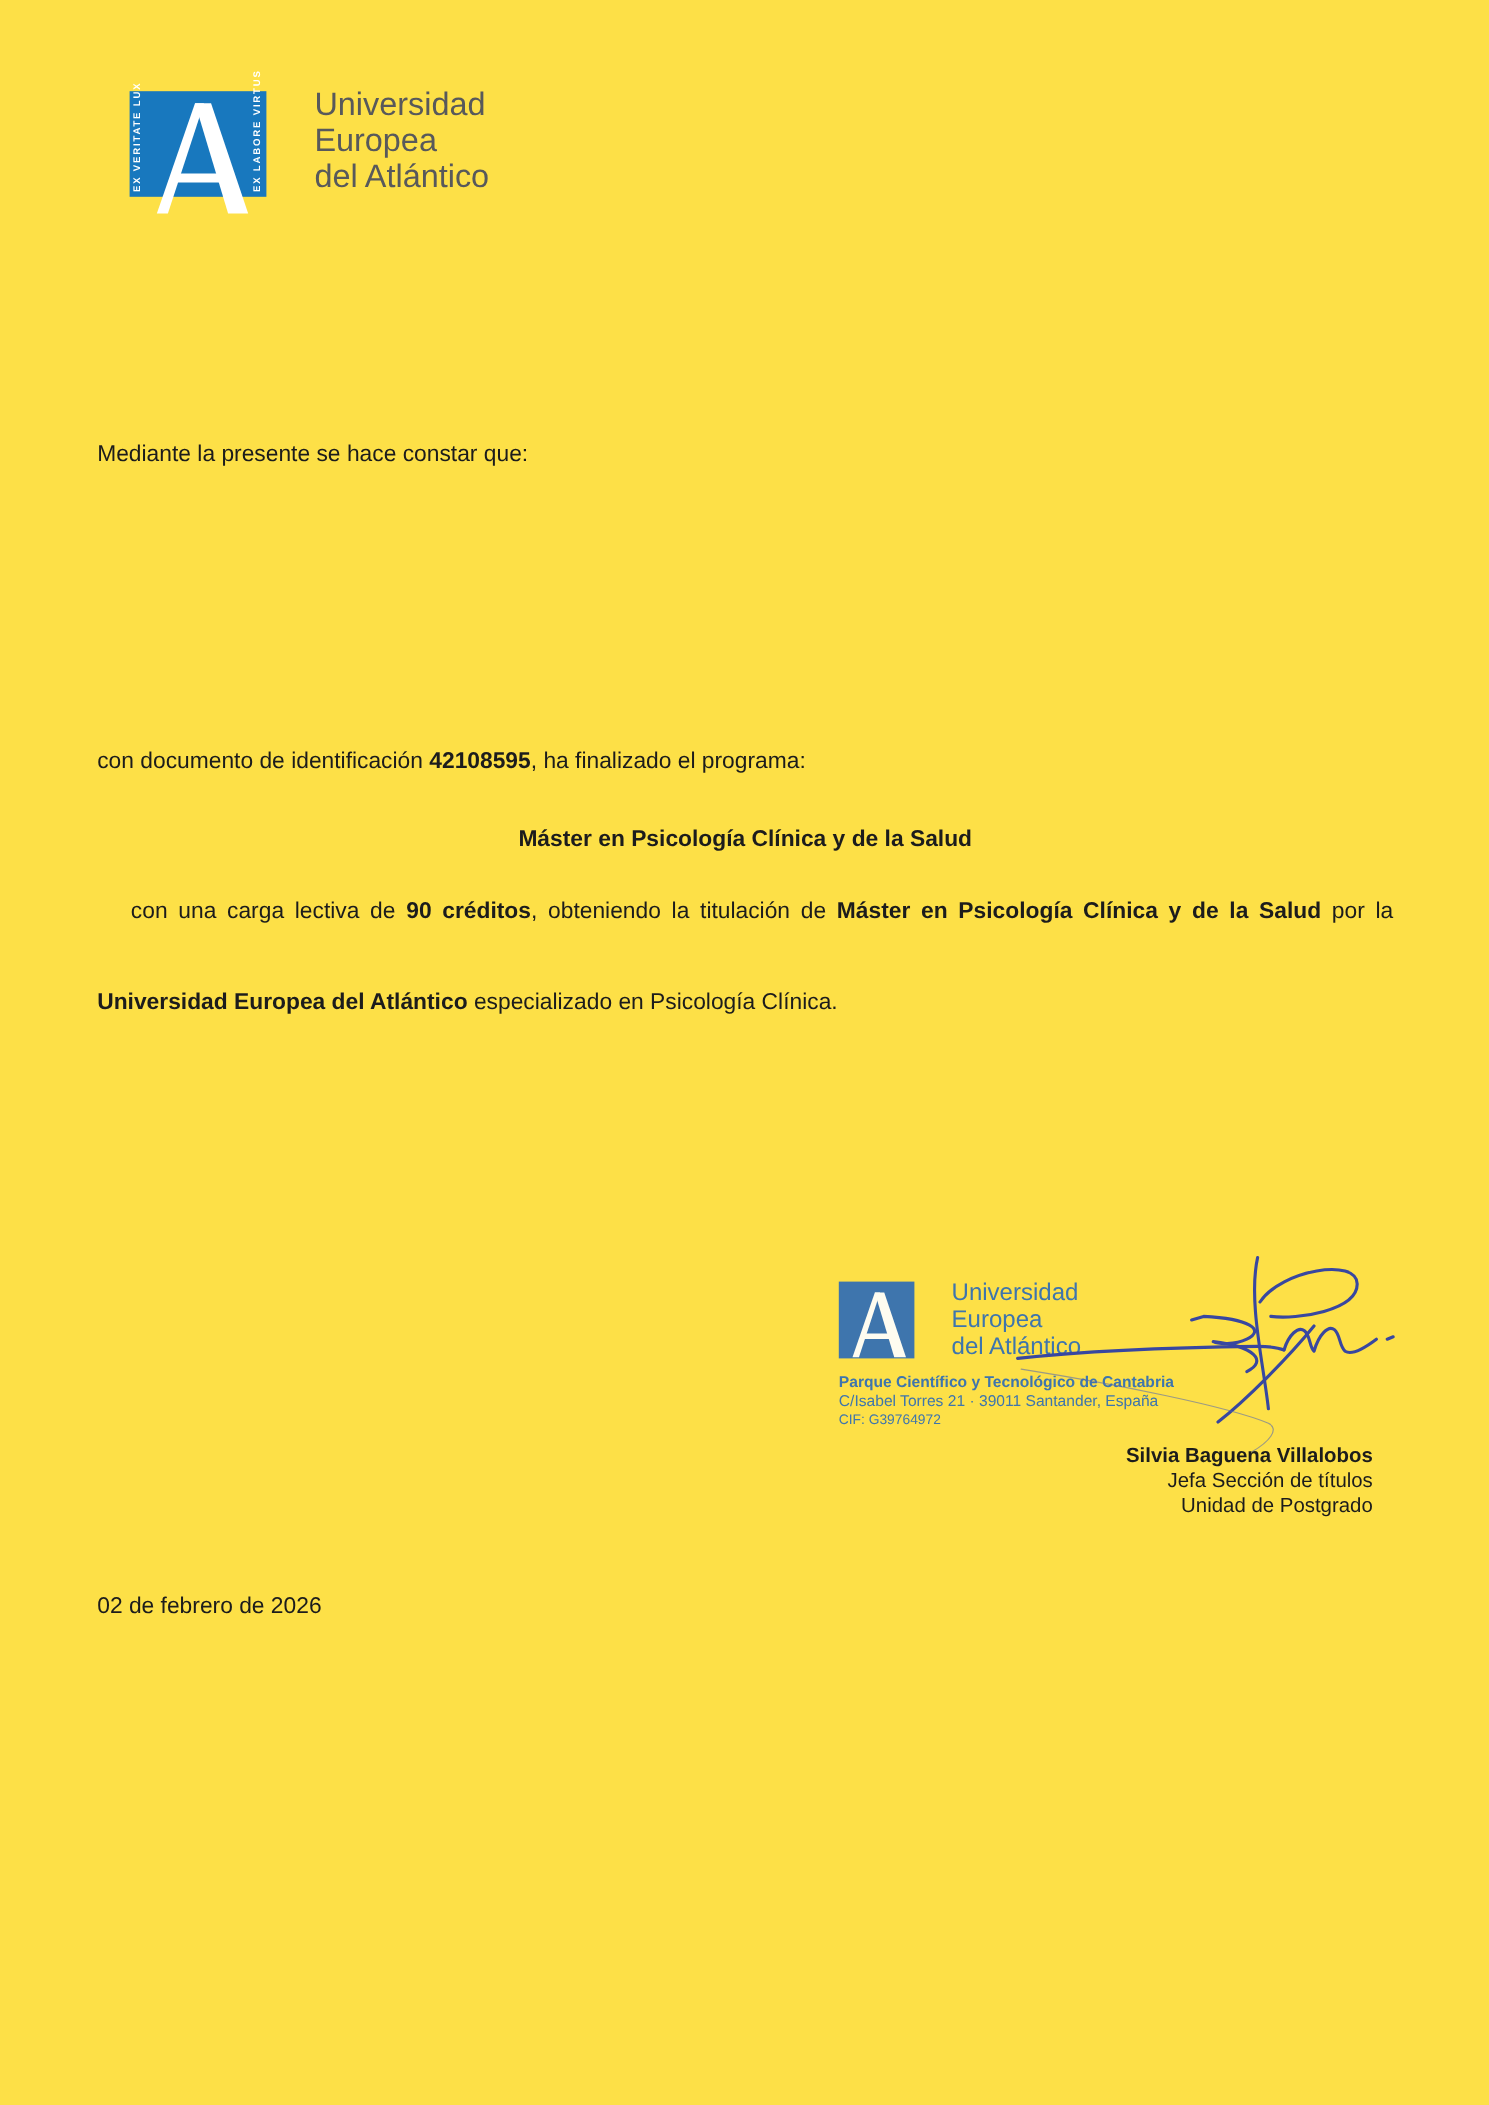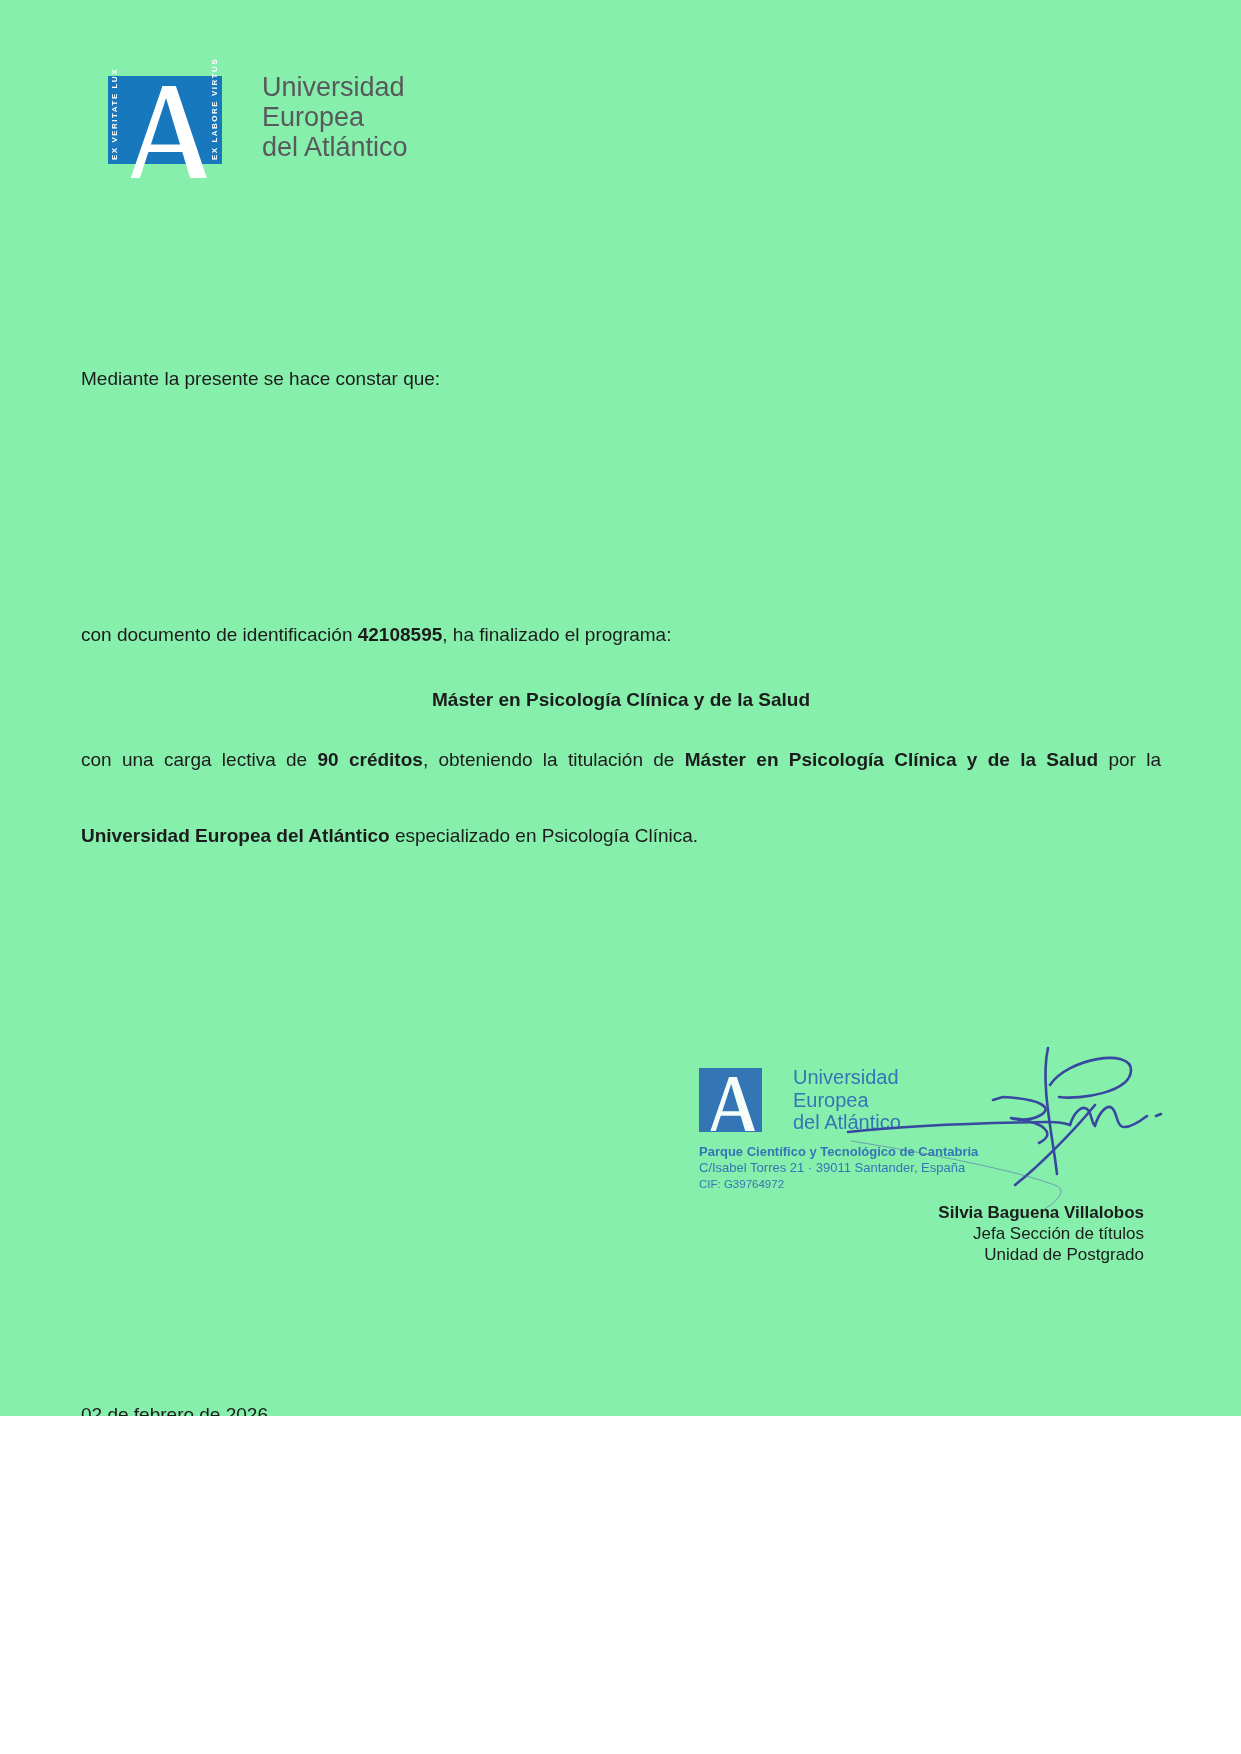--- a/index.html
+++ b/index.html
@@ -1,19 +1,19 @@
 <!DOCTYPE html>
 <html><head>
 <meta charset="utf-8">
 <style>
   html,body{margin:0;padding:0;background:#ffffff;}
   .page{
     position:relative;
-    width:1241px;height:1416px;
-    background:#86efac;
+    width:1241px;height:1754px;
+    background:#fde047;
     font-family:"Liberation Sans", sans-serif;
     color:#1c1c1c;
     overflow:hidden;
   }
   
   .logo-block{position:absolute;left:108px;top:68px;width:430px;height:110px;}
   .logo-square{
     position:absolute;left:0;top:8px;width:114px;height:88px;
     background:#1878be;
   }
@@ -30,24 +30,24 @@
     position:absolute;left:154px;top:4px;
     color:#58595b;font-size:27px;line-height:30px;font-weight:400;
   }
   
   .line{position:absolute;left:81px;width:1080px;font-size:19px;}
   .intro{top:368px;}
   .student-name{top:499px;text-align:center;font-weight:bold;}
   .id-line{top:624px;}
   .program-title{top:689px;text-align:center;font-weight:bold;}
   .para{top:746px;line-height:28px;}
-  .para .l1{text-align:justify;text-align-last:justify;}
+  .para .l1{text-align:justify;text-align-last:justify;margin-left:28px;}
   .para .l2{text-align:left;margin-top:48px;}
   .b{font-weight:bold;}
-  .date-line{top:1404px;}
+  .date-line{top:1328px;}
   
   .stamp{position:absolute;left:699px;top:1066px;width:330px;color:#2e6cb6;opacity:.92;}
   .stamp-square{position:absolute;left:0;top:2px;width:63px;height:64px;background:#2e6cb6;}
   .stamp-a{position:absolute;left:7px;top:3px;width:49px;height:66px;overflow:visible;}
   .stamp-name{position:absolute;left:94px;top:0px;font-size:20px;line-height:22.5px;font-weight:400;}
   .stamp-addr1{position:absolute;left:0;top:78px;font-size:13px;font-weight:bold;white-space:nowrap;}
   .stamp-addr2{position:absolute;left:0;top:94px;font-size:13px;white-space:nowrap;}
   .stamp-cif{position:absolute;left:0;top:112px;font-size:11.5px;}
   
   .signature-svg{position:absolute;left:843px;top:1042px;width:340px;height:175px;overflow:visible;}

